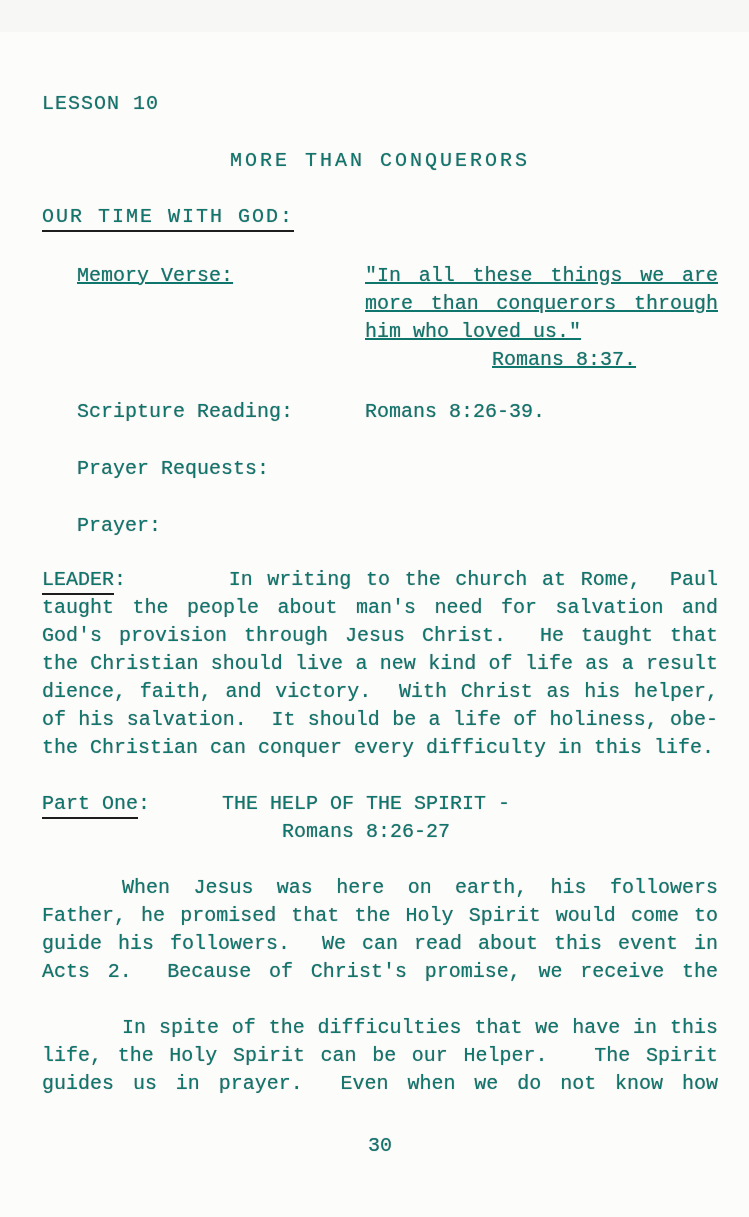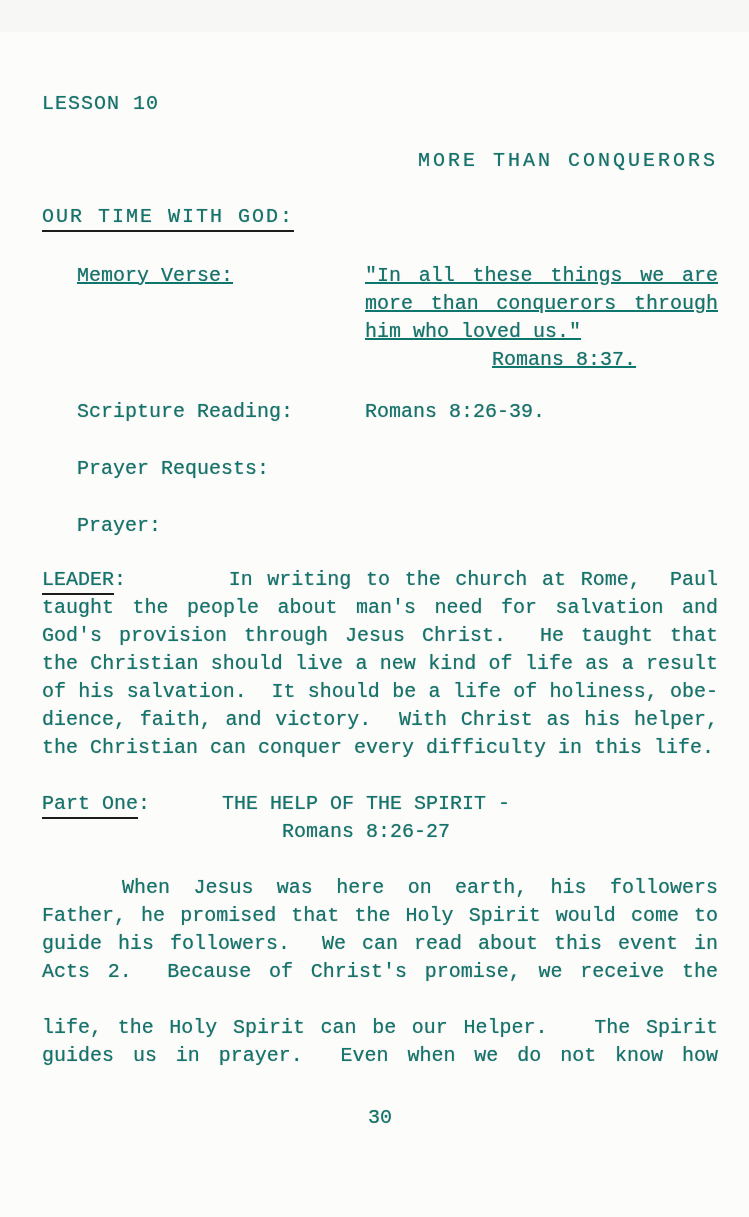--- a/index.html
+++ b/index.html
@@ -35,21 +35,21 @@
   .u {
     border-bottom: 2px solid #1d1d1d;
     padding-bottom: 2px;
   }
   .lesson {
     margin-top: 58px;
     letter-spacing: 1px;
   }
   .title {
     margin-top: 29px;
-    text-align: right;
+    text-align: center;
     letter-spacing: 3px;
   }
   .section-heading {
     margin-top: 28px;
     letter-spacing: 2px;
   }
   .row {
     display: flex;
     align-items: flex-start;
   }
@@ -115,37 +115,38 @@
 
   <div class="row row-prayer">
     <div class="label">Prayer:</div>
   </div>
 
   <div class="para-leader">
     <div class="line j"><span class="u">LEADER</span><span>:       In writing to the church at Rome,  Paul</span></div>
     <div class="line j">taught the people about man's need for salvation and</div>
     <div class="line j">God's provision through Jesus Christ.  He taught that</div>
     <div class="line j">the Christian should live a new kind of life as a result</div>
+    <div class="line j">dience, faith, and victory.  With Christ as his helper,</div>
     <div class="line j">of his salvation.  It should be a life of holiness, obe-</div>
-    <div class="line j">dience, faith, and victory.  With Christ as his helper,</div>
     <div class="line">the Christian can conquer every difficulty in this life.</div>
   </div>
 
   <div class="part-one-heading">
     <div class="line"><span class="u">Part One</span><span>:      THE HELP OF THE SPIRIT -</span></div>
     <div class="line ref-line">Romans 8:26-27</div>
   </div>
 
   <div class="para-one">
     <div class="line j ind">When Jesus was here on earth, his followers</div>
     <div class="line j">Father, he promised that the Holy Spirit would come to</div>
     <div class="line j">guide his followers.  We can read about this event in</div>
     <div class="line j">Acts 2.  Because of Christ's promise, we receive the</div>
   </div>
 
   <div class="para-two">
+    <div class="line j ind">In spite of the difficulties that we have in this</div>
     <div class="line j">life, the Holy Spirit can be our Helper.   The Spirit</div>
     <div class="line j">guides us in prayer.  Even when we do not know how</div>
   </div>
 
   <div class="footer line">30</div>
 
 </div>
 
 </body></html>

